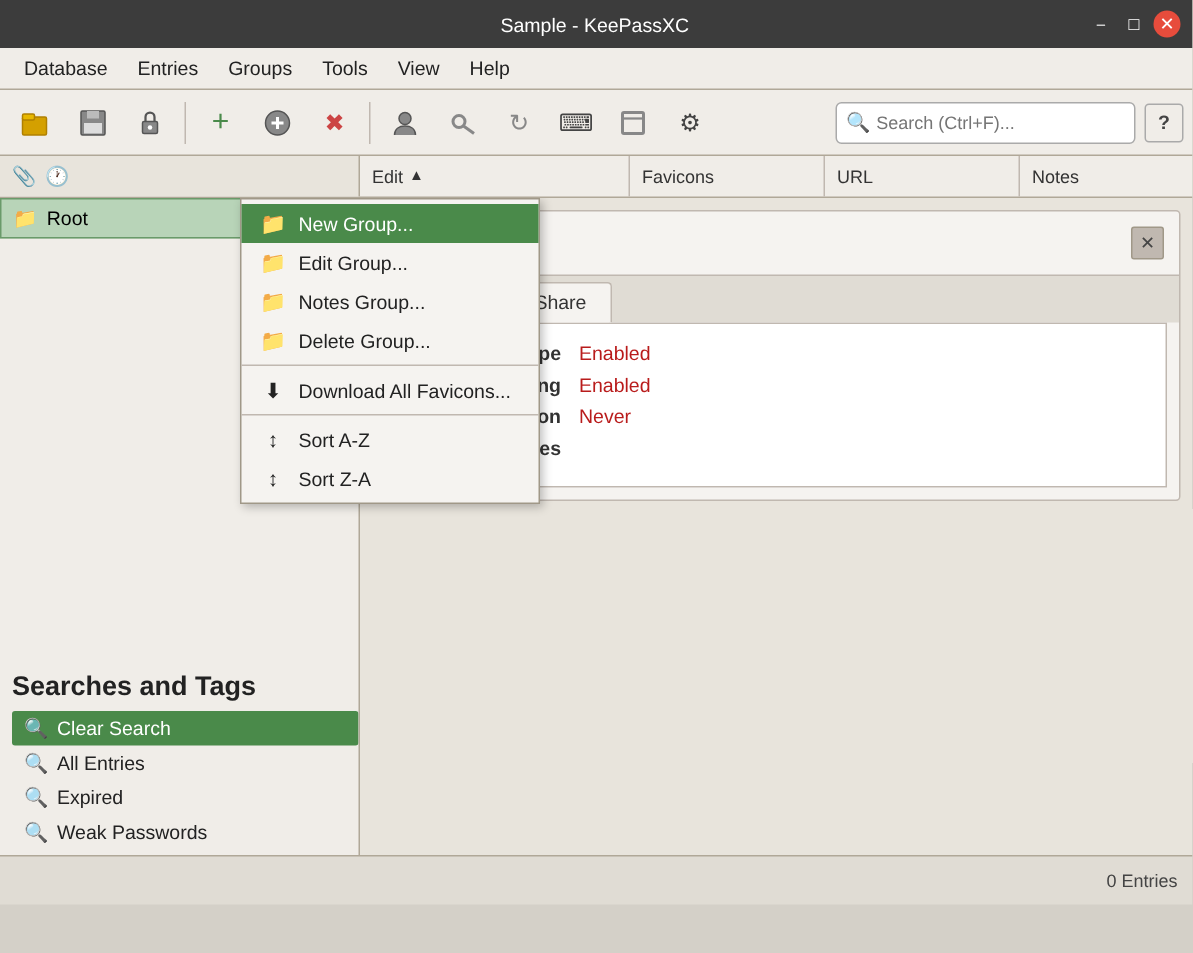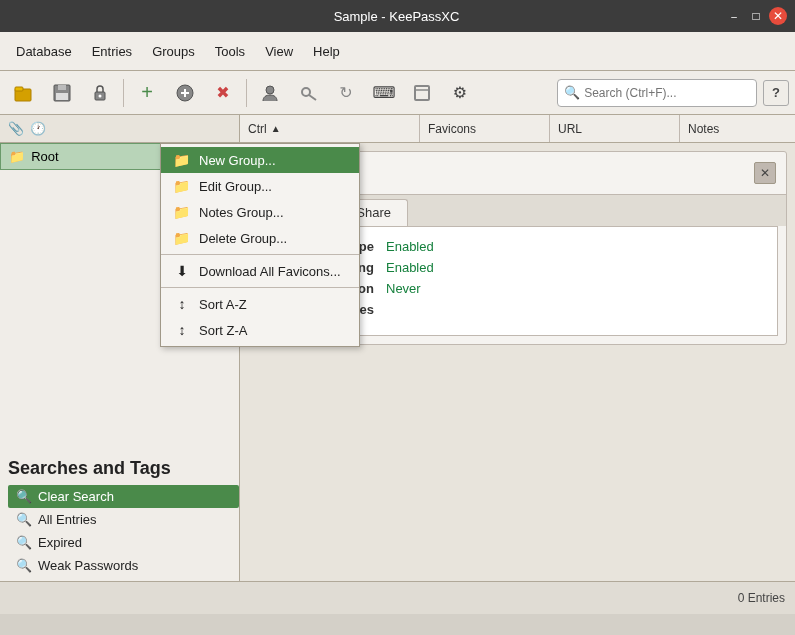--- a/index.html
+++ b/index.html
@@ -50,21 +50,21 @@
       border-radius: 50%;
       color: #fff;
       width: 18px;
       height: 18px;
     }
     .title-btn.minimize { font-size: 10px; }
 
     
     .menu-bar {
       background: #f0ede8;
-      height: 39px;
+      height: 28px;
       display: flex;
       align-items: center;
       padding: 0 6px;
       border-bottom: 1px solid #b0a898;
     }
     .menu-item {
       padding: 4px 10px;
       font-size: 13px;
       cursor: pointer;
       color: #222;
@@ -311,21 +311,21 @@
       margin-bottom: 6px;
       font-size: 13px;
     }
     .info-label {
       font-weight: bold;
       width: 100px;
       text-align: right;
       margin-right: 12px;
       color: #333;
     }
-    .info-value { color: #15803d; }
+    .info-value { color: #b91c1c; }
 
     
     .searches-section {
       padding: 8px 0 4px 8px;
     }
     .searches-title {
       font-size: 18px;
       font-weight: bold;
       color: #222;
       margin-bottom: 6px;
@@ -441,21 +441,21 @@
   <div class="toolbar-help">?</div>
 </div>
 
 <div class="col-headers">
   <div class="col-tree">
     <span>📎</span>
     <span>🕐</span>
   </div>
   <div class="col-headers-right">
     <div class="col-header title-col">
-      <span>Ctrl</span>
+      <span>Edit</span>
       <span class="sort-arrow">▲</span>
     </div>
     <div class="col-header username-col">
       <span>Favicons</span>
     </div>
     <div class="col-header url-col">
       <span>URL</span>
     </div>
     <div class="col-header notes-col">
       <span>Notes</span>

